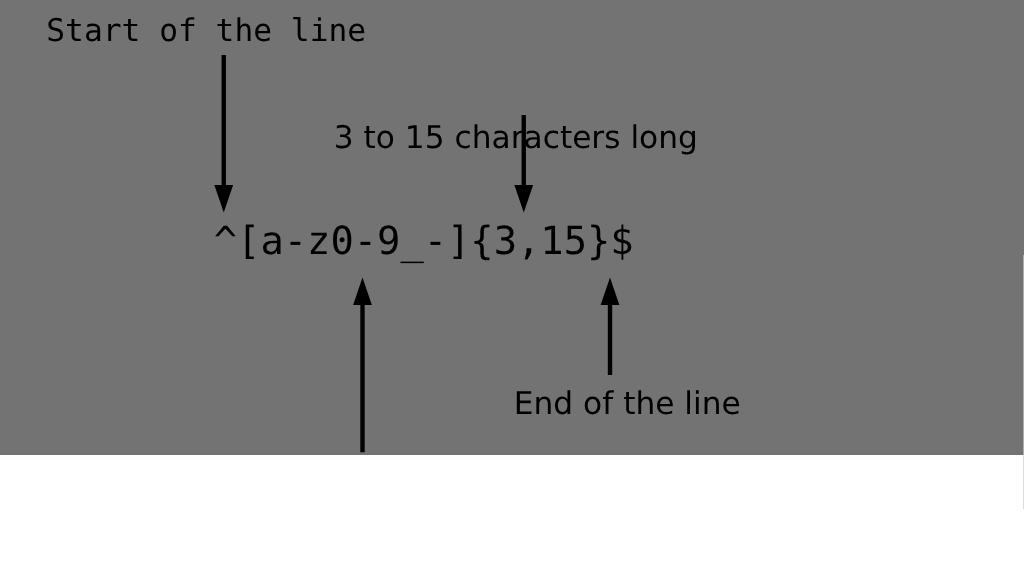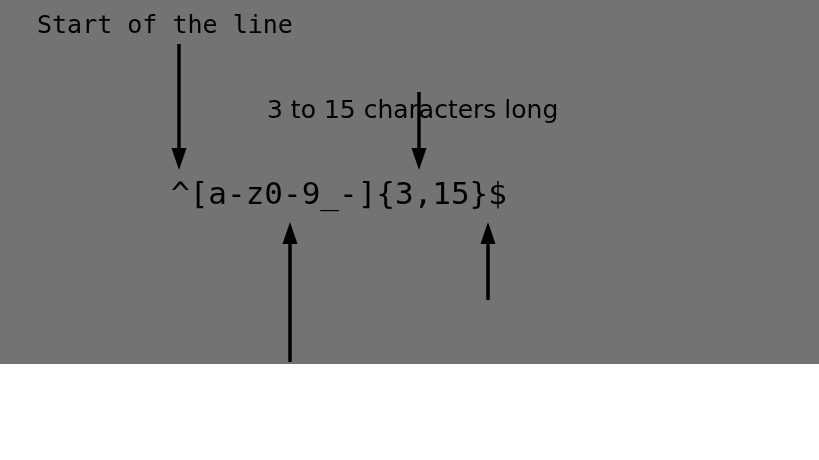--- a/index.html
+++ b/index.html
@@ -84,18 +84,19 @@
   <svg class="arrow arrow-charset" width="18" height="141" viewBox="0 0 18 141">
     <polygon points="9,1 1.5,23 16.5,23" fill="#000000"></polygon>
     <line x1="9" y1="19" x2="9" y2="141" stroke="#000000" stroke-width="3.5"></line>
   </svg>
 
   <svg class="arrow arrow-end" width="18" height="79" viewBox="0 0 18 79">
     <polygon points="9,1 1.5,23 16.5,23" fill="#000000"></polygon>
     <line x1="9" y1="19" x2="9" y2="79" stroke="#000000" stroke-width="3.5"></line>
   </svg>
 
+  <div class="label sans lbl-end">End of the line</div>
 
 
   <div class="edge-artifact edge-artifact-top"></div>
   <div class="edge-artifact edge-artifact-bottom"></div>
 
 </div>
 
 </body></html>

